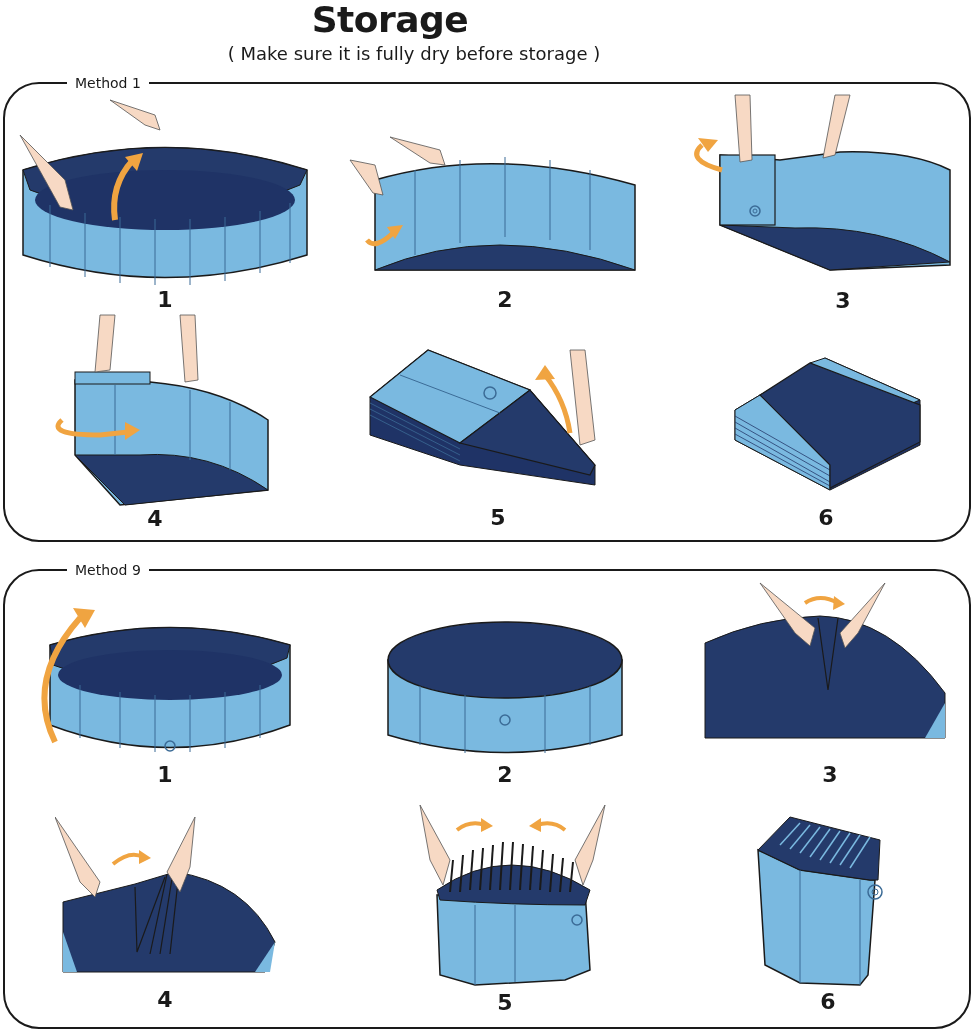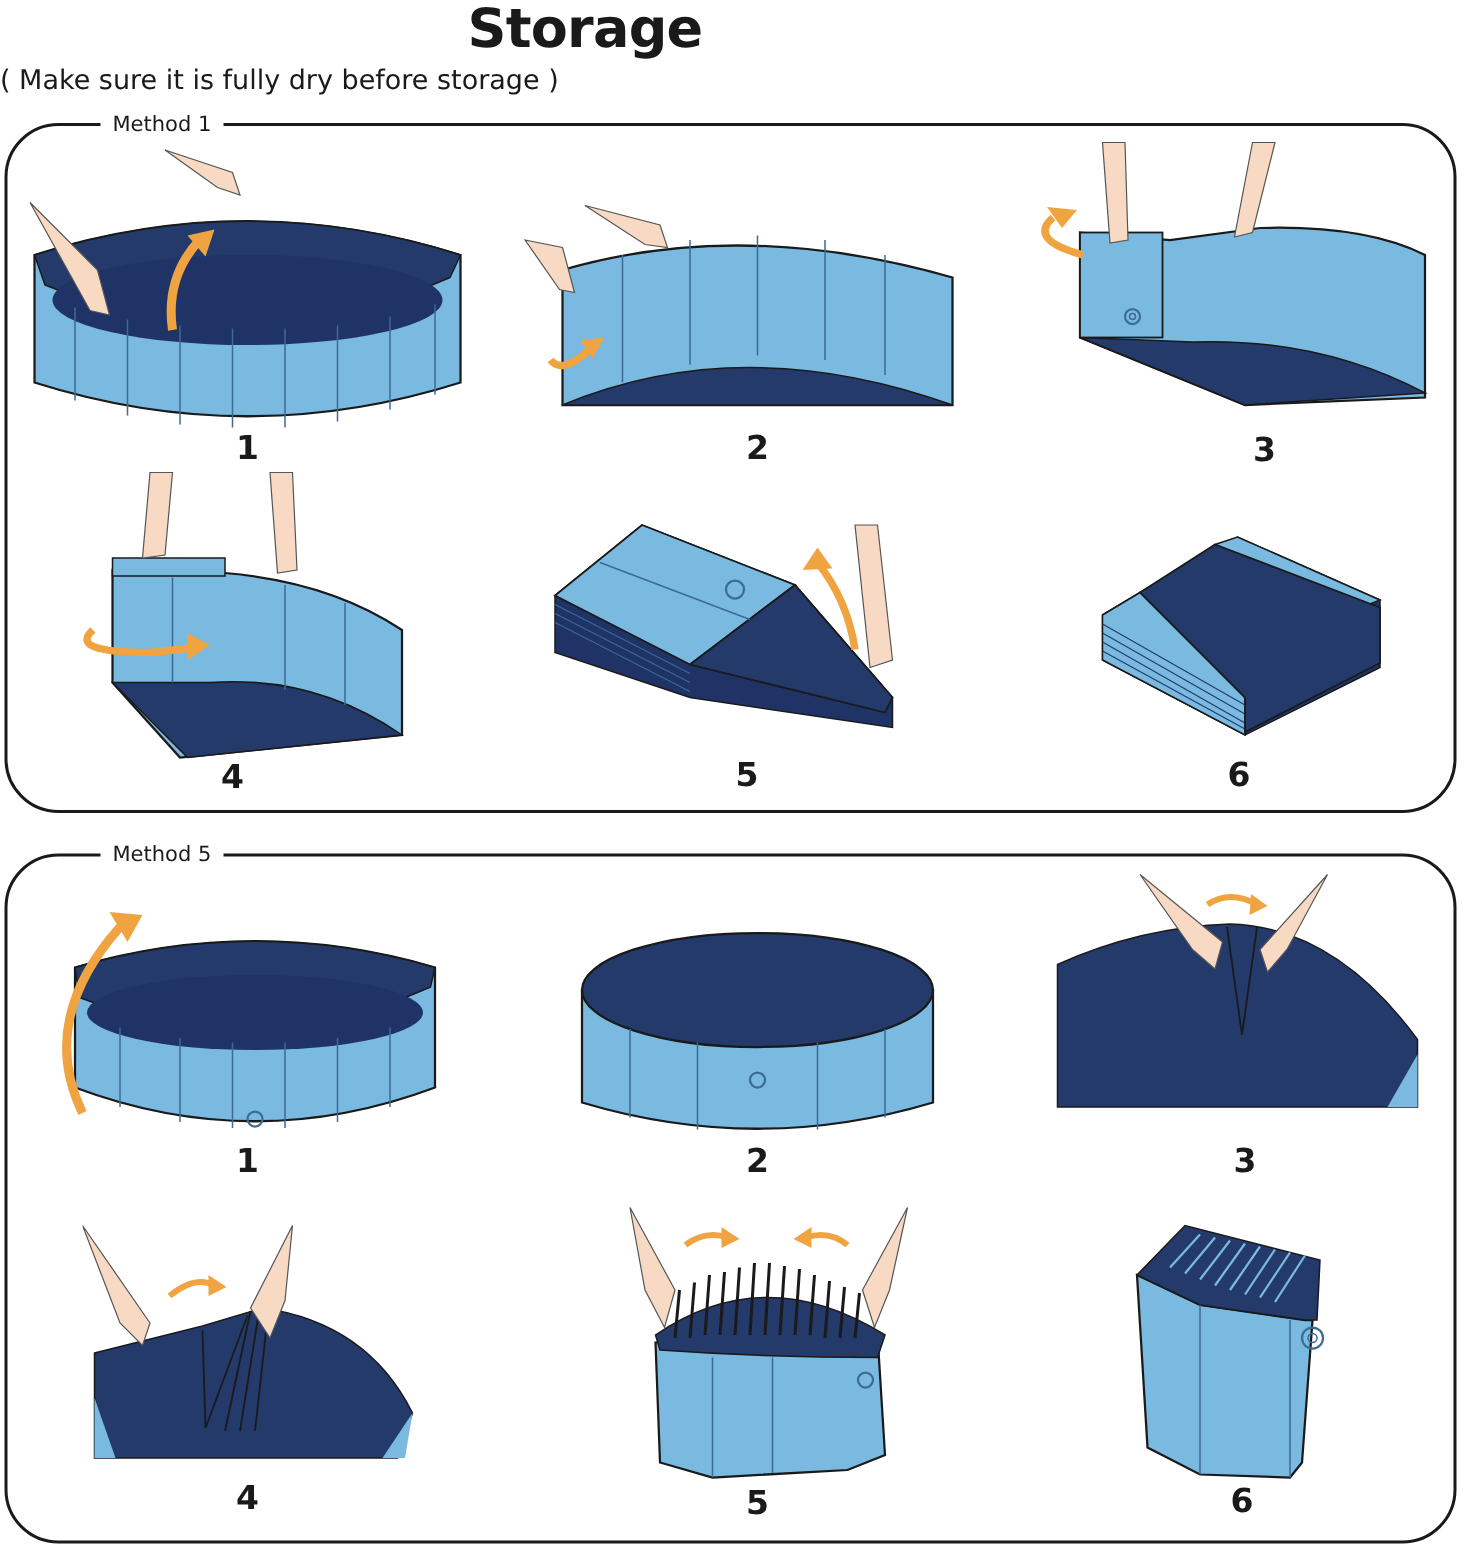--- a/index.html
+++ b/index.html
@@ -1,20 +1,20 @@
 <!DOCTYPE html>
 <html><head>
 <meta charset="utf-8">
 <style>
   html, body { margin: 0; padding: 0; background: #ffffff; }
   body { width: 976px; height: 1031px; position: relative; overflow: hidden;
          font-family: "DejaVu Sans", sans-serif; color: #1a1a1a; }
   .title { position: absolute; left: 0; width: 780px; top: 0; text-align: center;
            font-size: 36px; font-weight: bold; letter-spacing: -0.5px; line-height: 40px; }
-  .subtitle { position: absolute; left: 0; width: 828px; top: 42px; 
+  .subtitle { position: absolute; left: 0; width: 828px; top: 42px; text-align: center;
               font-size: 18px; line-height: 24px; }
   .panel { position: absolute; left: 3px; width: 968px; border: 2px solid #1a1a1a;
            border-radius: 36px; box-sizing: border-box; }
   .panel-1 { top: 82px; height: 460px; }
   .panel-2 { top: 569px; height: 460px; }
   .panel-label { position: absolute; top: -14px; left: 62px; background: #fff;
                  padding: 0 8px; font-size: 14px; line-height: 26px; font-weight: 500; }
   .step { position: absolute; }
   .step svg { position: absolute; left: 0; top: 0; }
   .step-num { position: absolute; width: 40px; text-align: center; font-size: 22px;
@@ -134,21 +134,21 @@
         <line x1="5" y1="78" x2="100" y2="132"></line>
         <line x1="5" y1="84" x2="100" y2="136"></line>
     </g>
     <path d="M80 13 L95 8 L190 50 L170 58 Z" fill="#7ab9e0" stroke="#1a1a1a" stroke-width="1"></path>
     <path d="M30 45 L80 13 L190 55 L190 92 L100 138 L100 115 Z" fill="#243a6b" stroke="#1a1a1a" stroke-width="1.2"></path>
   </svg>
   <div class="step-num" style="left:76px;top:155px">6</div>
 </div>
 
 <div class="panel panel-2">
-  <div class="panel-label">Method 5</div>
+  <div class="panel-label">Method 9</div>
 </div>
 
 <div class="step" style="left:25px;top:600px;width:280px;height:190px">
   <svg width="280" height="190">
     <path d="M25 45 Q145 10 265 45 L265 125 Q145 170 25 125 Z" fill="#7ab9e0" stroke="#1a1a1a" stroke-width="1.5"></path>
     <path d="M25 45 Q145 10 265 45 L262 58 Q145 110 28 65 Z" fill="#243a6b" stroke="#1a1a1a" stroke-width="1"></path>
     <ellipse cx="145" cy="75" rx="112" ry="25" fill="#1f3366"></ellipse>
     <g stroke="#3b6b96" stroke-width="1">
       <line x1="55" y1="85" x2="55" y2="138"></line>
         <line x1="95" y1="92" x2="95" y2="148"></line>

